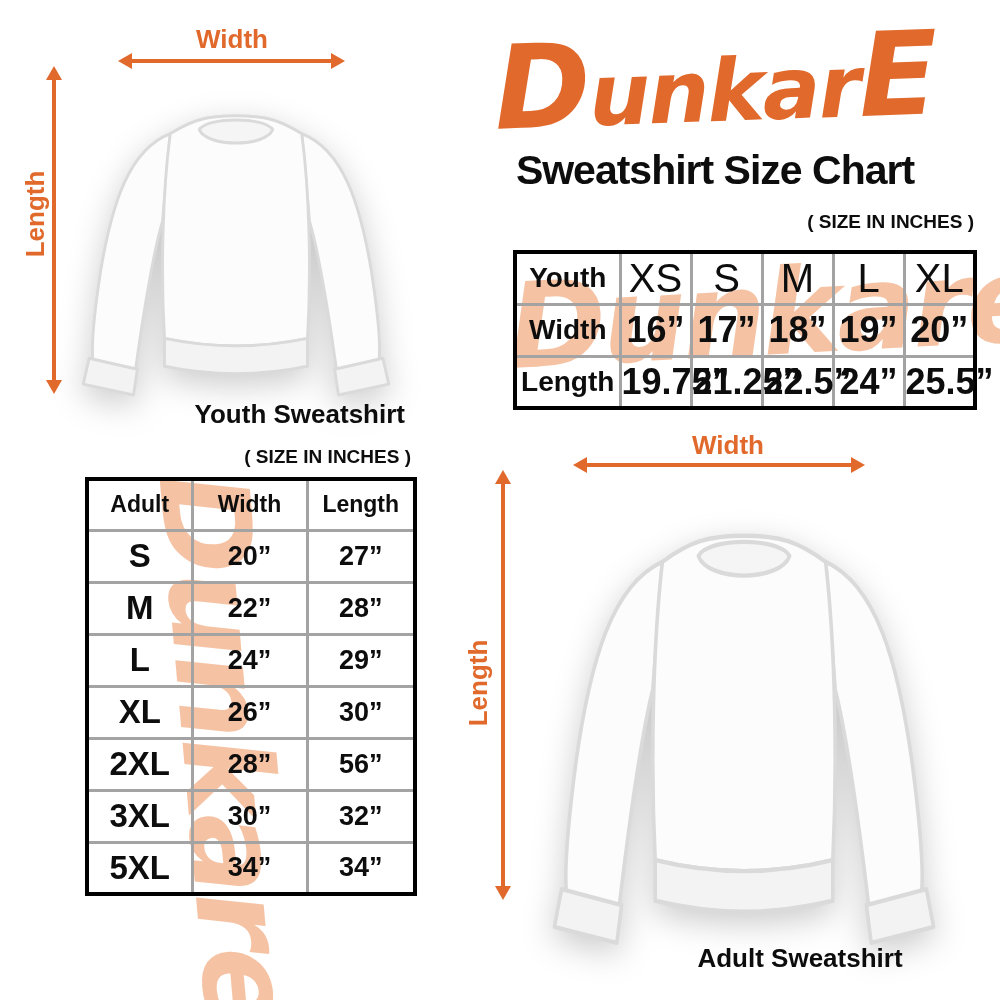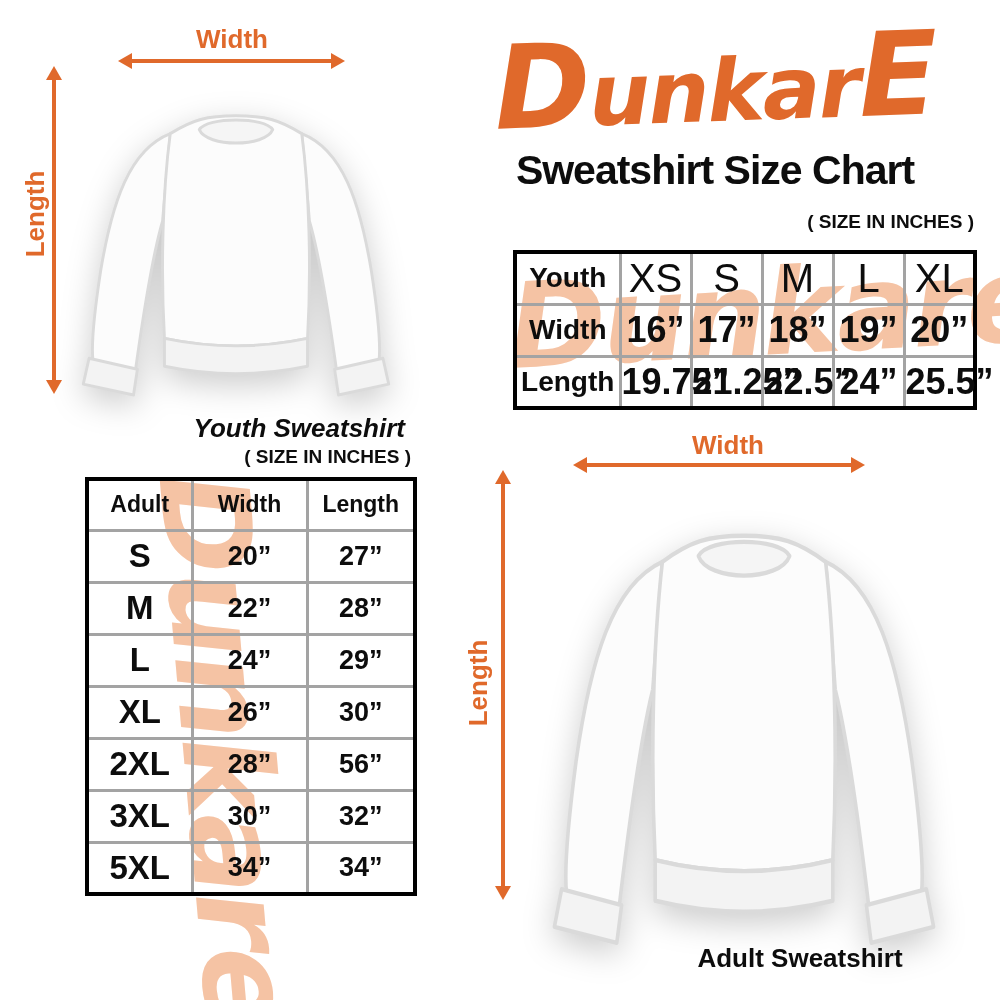--- a/index.html
+++ b/index.html
@@ -100,21 +100,21 @@
     <g stroke="#dadada" stroke-width="3" fill="#fcfcfc" stroke-linejoin="round">
       <path d="M112,62 C70,78 52,130 40,200 C34,238 30,272 32,290 L76,300 C82,258 92,190 104,150 Z"></path>
       <path d="M28,288 l50,11 -4,26 -52,-11 Z" fill="#f3f3f3"></path>
       <path d="M248,62 C290,78 308,130 320,200 C326,238 330,272 328,290 L284,300 C278,258 268,190 256,150 Z"></path>
       <path d="M332,288 l-50,11 4,26 52,-11 Z" fill="#f3f3f3"></path>
       <path d="M112,62 C135,48 150,44 180,44 C210,44 225,48 248,62 C256,120 258,200 254,268 C205,278 155,278 106,268 C102,200 104,120 112,62 Z"></path>
       <path d="M106,268 C155,278 205,278 254,268 L254,296 C205,306 155,306 106,296 Z" fill="#f3f3f3"></path>
       <path d="M142,58 C150,76 210,76 218,58 C210,45 150,45 142,58 Z" fill="#f5f5f5"></path>
     </g>
   </svg>
-  <div class="figure-caption" style="left:155px;top:413px;width:250px;text-align:right;font-style:italic;">Youth Sweatshirt</div>
+  <div class="figure-caption" style="left:155px;top:399px;width:250px;text-align:right;">Youth Sweatshirt</div>
 
   <table class="size-table" style="left:513px;top:250px;width:461px;">
     <colgroup>
         <col style="width:105px">
         <col style="width:71px">
         <col style="width:71px">
         <col style="width:71px">
         <col style="width:71px">
         <col style="width:71px">
       </colgroup>

